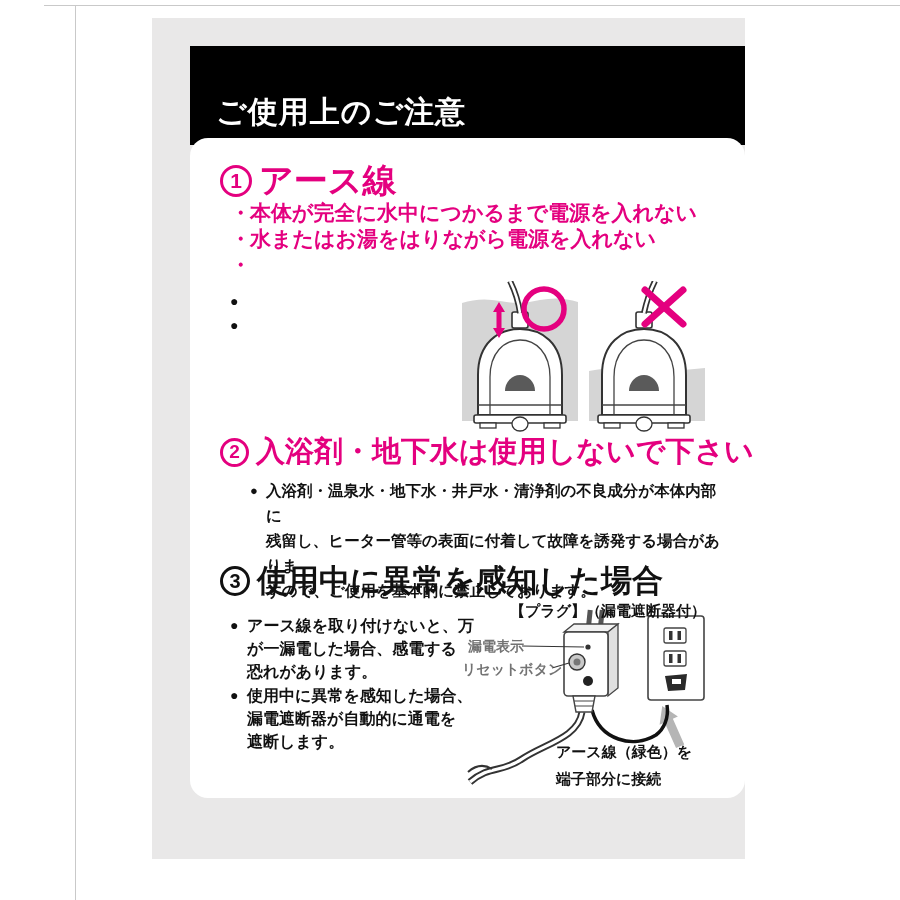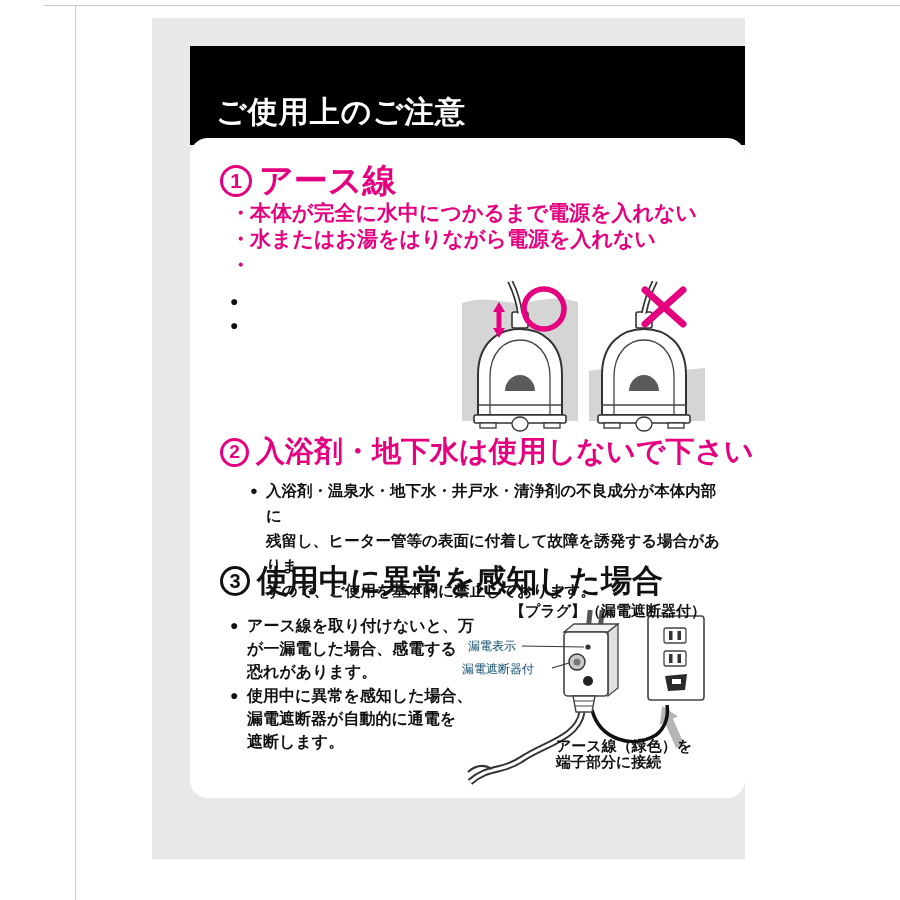--- a/index.html
+++ b/index.html
@@ -28,24 +28,24 @@
   .note .txt{white-space:pre-line;}
   .notes-1{position:absolute;left:40px;top:152px;width:260px;}
   .body-2{position:absolute;left:60px;top:340px;width:480px;font-size:15.5px;line-height:25px;}
   .body-2 .mark{width:16px;font-size:13px;line-height:25px;}
   .notes-3{position:absolute;left:40px;top:476px;width:262px;}
   .fig{position:absolute;width:122px;height:160px;}
   .fig-ok{left:270px;top:143px;} .fig-ng{left:397px;top:143px;}
   .diagram{position:absolute;left:270px;top:464px;width:270px;height:196px;}
   .diagram svg{position:absolute;left:0;top:0;}
   .diag-title{position:absolute;left:6px;top:0;font-size:15px;font-weight:bold;white-space:nowrap;margin-left:44px;}
-  .diag-label{position:absolute;font-size:12px;color:#0c4a6e;white-space:nowrap;}
+  .diag-label{position:absolute;font-size:14px;color:#737373;white-space:nowrap;font-weight:bold;}
   .lbl-indicator{left:8px;top:36px;} .lbl-reset{left:2px;top:59px;}
   .diag-caption{position:absolute;left:96px;top:136px;font-size:15px;font-weight:bold;
-                line-height:16px;white-space:pre-line;}
+                line-height:27px;white-space:pre-line;}
 </style>
 </head>
 <body>
 
 <div class="page">
   <div class="hairline-h"></div>
   <div class="hairline-v"></div>
 
   <div class="panel">
     <div class="black-bar">
@@ -196,20 +196,20 @@
             <path d="M113,94 L135,94 L132,110 L116,110 Z" fill="#fff" stroke="#444" stroke-width="1.4"></path>
             <line x1="114" y1="99" x2="134" y2="99" stroke="#444" stroke-width="1"></line>
             <line x1="115" y1="104" x2="133" y2="104" stroke="#444" stroke-width="1"></line>
           </g>
 
           <line x1="62" y1="44" x2="124" y2="45" stroke="#333" stroke-width="1.2"></line>
           <line x1="92" y1="66" x2="109" y2="61" stroke="#333" stroke-width="1.2"></line>
         </svg>
         <div class="diag-title">【プラグ】（漏電遮断器付）</div>
         <div class="diag-label lbl-indicator">漏電表示</div>
-        <div class="diag-label lbl-reset">漏電遮断器付</div>
+        <div class="diag-label lbl-reset">リセットボタン</div>
         <div class="diag-caption">アース線（緑色）を
 端子部分に接続</div>
       </div>
 
     </div>
   </div>
 </div>
 
 </body></html>

